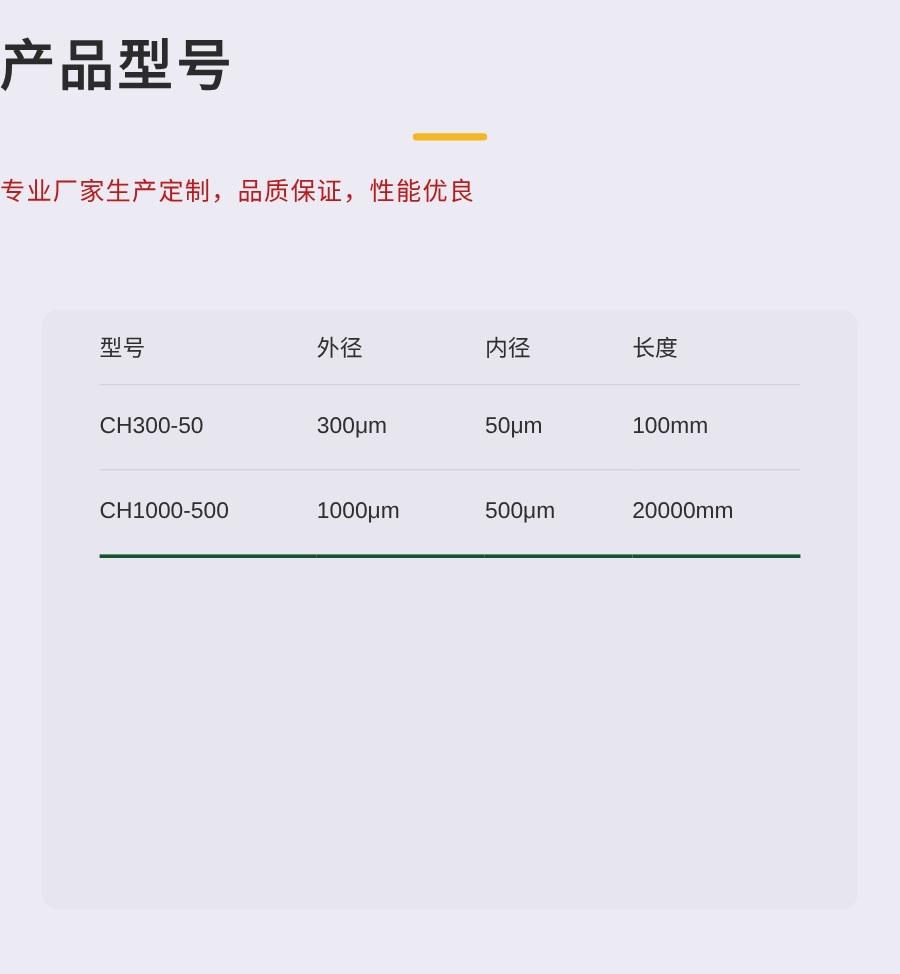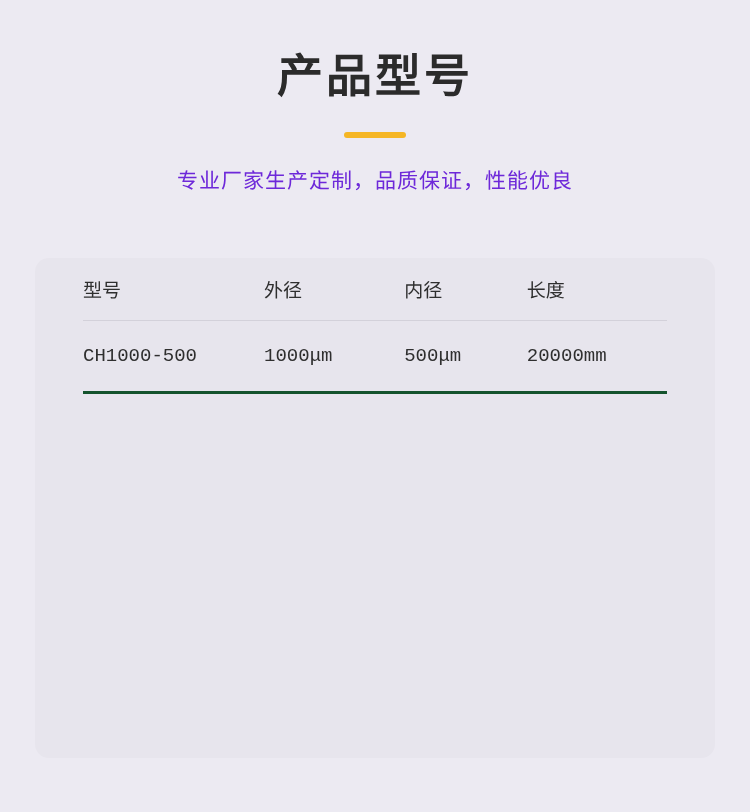--- a/index.html
+++ b/index.html
@@ -14,43 +14,43 @@
     color: #333333;
     overflow: hidden;
   }
   .page {
     position: relative;
     width: 750px;
     height: 812px;
     box-sizing: border-box;
   }
   .header {
-    padding-top: 48px;
-    text-align: center;
+    padding-top: 27px;
+    text-align: left;
   }
   .title {
     font-size: 46px;
     font-weight: bold;
     letter-spacing: 3px;
     color: #2b2b2b;
     line-height: 1.25;
     margin: 0;
   }
   .accent-bar {
     width: 62px;
     height: 6px;
     border-radius: 3px;
     background: #f5b625;
     margin: 26px auto 0 auto;
   }
   .subtitle {
     margin-top: 26px;
     font-size: 21px;
     letter-spacing: 1px;
-    color: #6d28d9;
+    color: #b91c1c;
   }
   .table-card {
     position: absolute;
     left: 35px;
     top: 258px;
     width: 680px;
     height: 500px;
     background: #e7e5ed;
     border-radius: 14px;
     box-sizing: border-box;
@@ -63,21 +63,20 @@
   }
   th, td {
     text-align: left;
     font-weight: normal;
     font-size: 19px;
     color: #2f2f2f;
     padding: 0;
     height: 70px;
     vertical-align: middle;
     border-bottom: 1px solid #d3d1da;
-    font-family: Liberation Mono, monospace;
   }
   tr:last-child td {
     border-bottom: 3px solid #14532d;
   }
   thead th {
     height: 62px;
   }
   col.c1 { width: 31%; }
   col.c2 { width: 24%; }
   col.c3 { width: 21%; }
@@ -105,20 +104,26 @@
       <thead>
         <tr>
           <th>型号</th>
           <th>外径</th>
           <th>内径</th>
           <th>长度</th>
         </tr>
       </thead>
       <tbody>
         <tr>
+          <td>CH300-50</td>
+          <td>300μm</td>
+          <td>50μm</td>
+          <td>100mm</td>
+        </tr>
+        <tr>
           <td>CH1000-500</td>
           <td>1000μm</td>
           <td>500μm</td>
           <td>20000mm</td>
         </tr>
       </tbody>
     </table>
   </div>
 
 </div>

